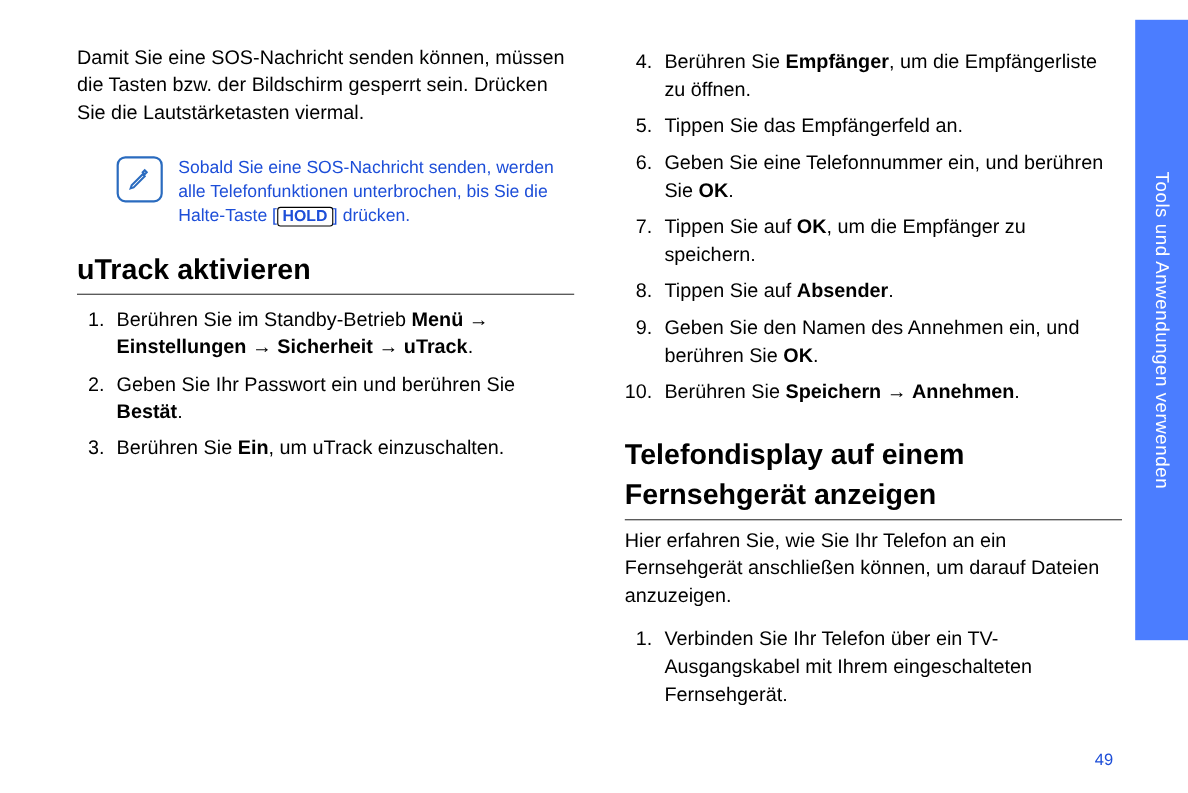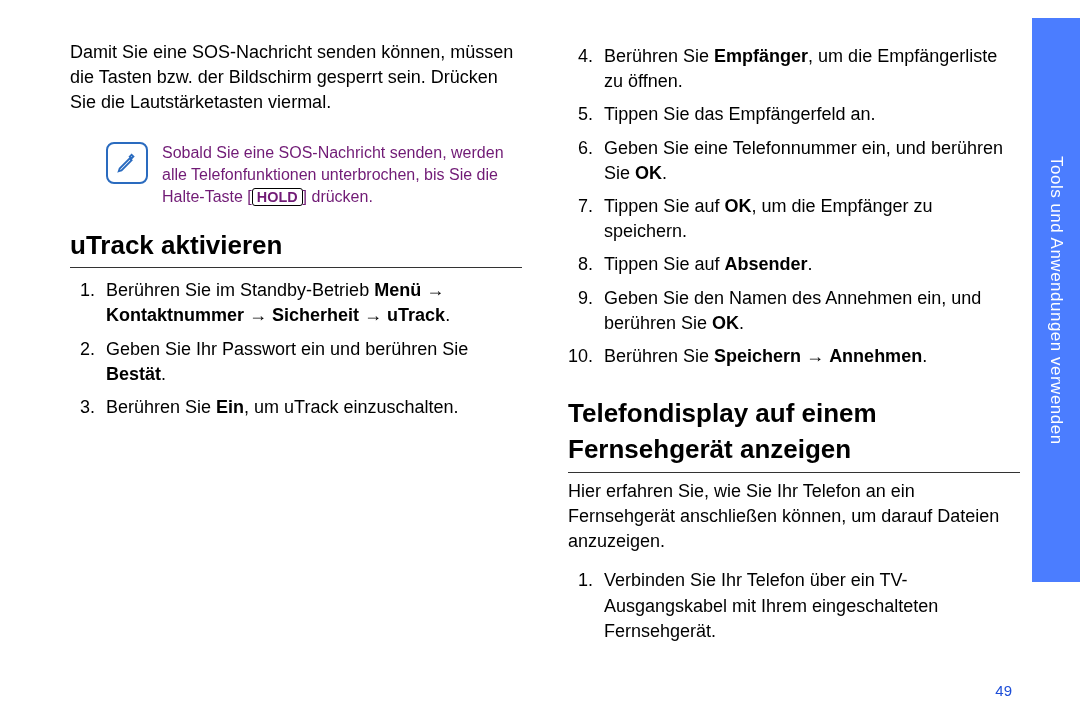--- a/index.html
+++ b/index.html
@@ -6,21 +6,21 @@
   body{width:1080px;height:721px;position:relative;overflow:hidden;font-size:18px;line-height:1.4;}
   .page{position:absolute;top:40px;left:70px;right:60px;bottom:30px;display:flex;gap:46px;}
   .col{flex:1;display:flex;flex-direction:column;}
   p{margin:0 0 10px 0;}
   h2{font-size:26px;font-weight:700;margin:18px 0 6px 0;border-bottom:1px solid #333;padding-bottom:4px;}
   ol{margin:4px 0 0 0;padding-left:30px;}
   ol li{margin-bottom:8px;padding-left:6px;}
   .note{display:flex;gap:14px;margin-top:16px;margin-left:36px;}
   .note-icon{flex:none;width:38px;height:38px;border:2px solid #2a6bbf;border-radius:8px;display:flex;align-items:center;justify-content:center;}
   .note-icon svg{width:22px;height:22px;stroke:#2a6bbf;fill:none;stroke-width:2;}
-  .note-text{font-size:16px;color:#701a75;}
+  .note-text{font-size:16px;color:#1d4ed8;}
   b{font-weight:600;}
   .sidebar{position:absolute;top:0;right:0;height:100%;width:48px;display:flex;flex-direction:column;}
   .sidebar .blue{flex:none;width:100%;height:564px;margin-top:18px;background:#4b7dff;display:flex;align-items:center;justify-content:center;}
   .sidebar .label{writing-mode:vertical-rl;color:#fff;font-size:17px;letter-spacing:0.5px;white-space:nowrap;}
   .pagenum{position:absolute;right:68px;bottom:20px;font-size:15px;color:#1d4ed8;}
   .key{border:1px solid #000;padding:0 4px;border-radius:3px;font-weight:600;font-size:0.9em;}
 </style>
 </head>
 <body>
 
@@ -37,21 +37,21 @@
       </div>
       <div class="note-text">
         <span>Sobald Sie eine SOS-Nachricht senden, werden alle Telefonfunktionen unterbrochen, bis Sie die Halte-Taste [</span><span class="key">HOLD</span><span>] drücken.</span>
       </div>
     </div>
 
     <h2>uTrack aktivieren</h2>
 
     <ol>
       <li>
-        <span>Berühren Sie im Standby-Betrieb </span><b>Menü</b><span> → </span><b>Kontaktnummer</b><span> → </span><b>Sicherheit</b><span> → </span><b>uTrack</b><span>.</span>
+        <span>Berühren Sie im Standby-Betrieb </span><b>Menü</b><span> → </span><b>Einstellungen</b><span> → </span><b>Sicherheit</b><span> → </span><b>uTrack</b><span>.</span>
       </li>
       <li>
         <span>Geben Sie Ihr Passwort ein und berühren Sie </span><b>Bestät</b><span>.</span>
       </li>
       <li>
         <span>Berühren Sie </span><b>Ein</b><span>, um uTrack einzuschalten.</span>
       </li>
     </ol>
   </div>
 

